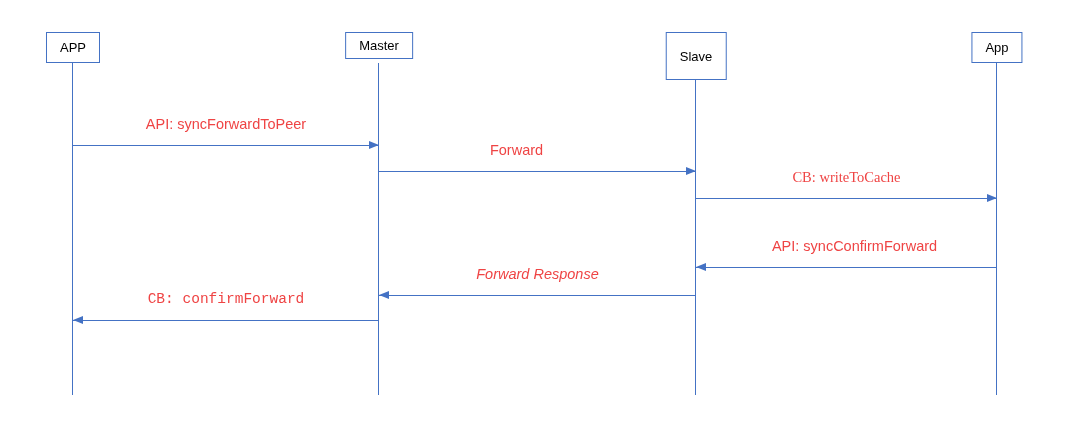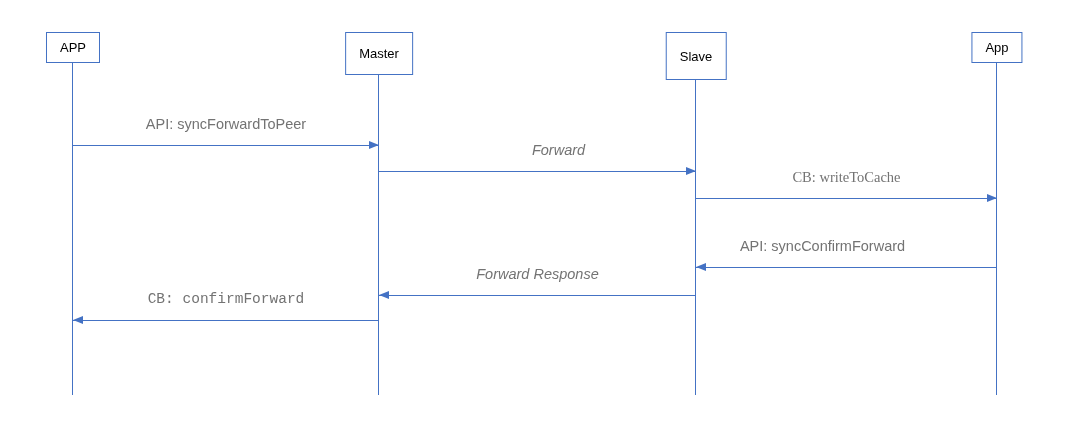--- a/index.html
+++ b/index.html
@@ -32,21 +32,21 @@
     position: absolute;
     width: 0;
     border-left: 1.5px solid var(--line, #4472C4);
     z-index: 1;
   }
   .msg-label {
     position: absolute;
     text-align: center;
     font-size: 14.5px;
     line-height: 18px;
-    color: #737373;
+    color: #ef4444;
     white-space: nowrap;
     z-index: 3;
   }
   .msg-line {
     position: absolute;
     height: 0;
     border-top: 1.5px solid var(--line, #4472C4);
     z-index: 2;
   }
   .msg-arrow {
@@ -67,47 +67,47 @@
   }
 </style>
 </head>
 <body>
 
 <div id="stage" style="background: rgb(255, 255, 255);">
   <div id="actors-layer">
       <div class="actor-box" style="left: 73px; top: 32px; height: 31px;">
         <span class="actor-label">APP</span>
       </div>
-      <div class="actor-box" style="left: 379px; top: 32px; height: 43px;">
+      <div class="actor-box" style="left: 379px; top: 32px; height: 27px;">
         <span class="actor-label">Master</span>
       </div>
       <div class="actor-box" style="left: 696px; top: 32px; height: 48px; justify-content: center;">
         <span class="actor-label">Slave</span>
       </div>
       <div class="actor-box" style="left: 997px; top: 32px; height: 31px;">
         <span class="actor-label">App</span>
       </div>
     </div>
   <div id="lifelines-layer">
       <div class="lifeline" style="left: 72.25px; top: 63px; height: 332px;"></div>
       <div class="lifeline" style="left: 378.25px; top: 63px; height: 332px;"></div>
       <div class="lifeline" style="left: 695.25px; top: 63px; height: 332px;"></div>
       <div class="lifeline" style="left: 996.25px; top: 63px; height: 332px;"></div>
     </div>
   <div id="messages-layer">
       <div class="msg-label" style="left: 73px; width: 306px; top: 115px;">API: syncForwardToPeer</div>
       <div class="msg-line" style="left: 73px; width: 306px; top: 145px;"></div>
       <div class="msg-arrow right" style="top: 141px; left: 369px;"></div>
-      <div class="msg-label" style="left: 400px; width: 317px; top: 141px; font-style: italic;">Forward</div>
+      <div class="msg-label" style="left: 358px; width: 317px; top: 141px;">Forward</div>
       <div class="msg-line" style="left: 379px; width: 317px; top: 171px;"></div>
       <div class="msg-arrow right" style="top: 167px; left: 686px;"></div>
       <div class="msg-label" style="left: 696px; width: 301px; top: 168px; font-family: Liberation Serif, serif;">CB: writeToCache</div>
       <div class="msg-line" style="left: 696px; width: 301px; top: 198px;"></div>
       <div class="msg-arrow right" style="top: 194px; left: 987px;"></div>
-      <div class="msg-label" style="left: 672px; width: 301px; top: 237px;">API: syncConfirmForward</div>
+      <div class="msg-label" style="left: 704px; width: 301px; top: 237px;">API: syncConfirmForward</div>
       <div class="msg-line" style="left: 696px; width: 301px; top: 267px;"></div>
       <div class="msg-arrow left" style="top: 263px; left: 696px;"></div>
       <div class="msg-label" style="left: 379px; width: 317px; top: 265px; font-style: italic;">Forward Response</div>
       <div class="msg-line" style="left: 379px; width: 317px; top: 295px;"></div>
       <div class="msg-arrow left" style="top: 291px; left: 379px;"></div>
       <div class="msg-label" style="left: 73px; width: 306px; top: 290px; font-family: Liberation Mono, monospace;">CB: confirmForward</div>
       <div class="msg-line" style="left: 73px; width: 306px; top: 320px;"></div>
       <div class="msg-arrow left" style="top: 316px; left: 73px;"></div>
     </div>
 </div>

